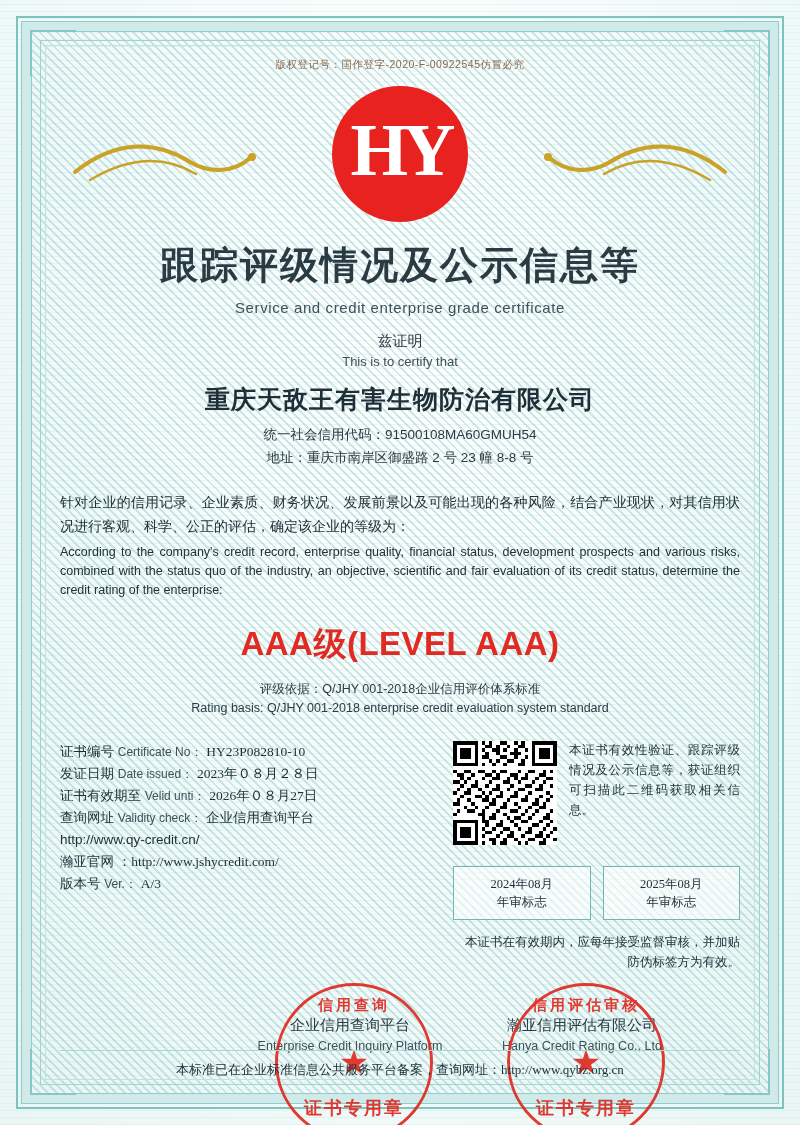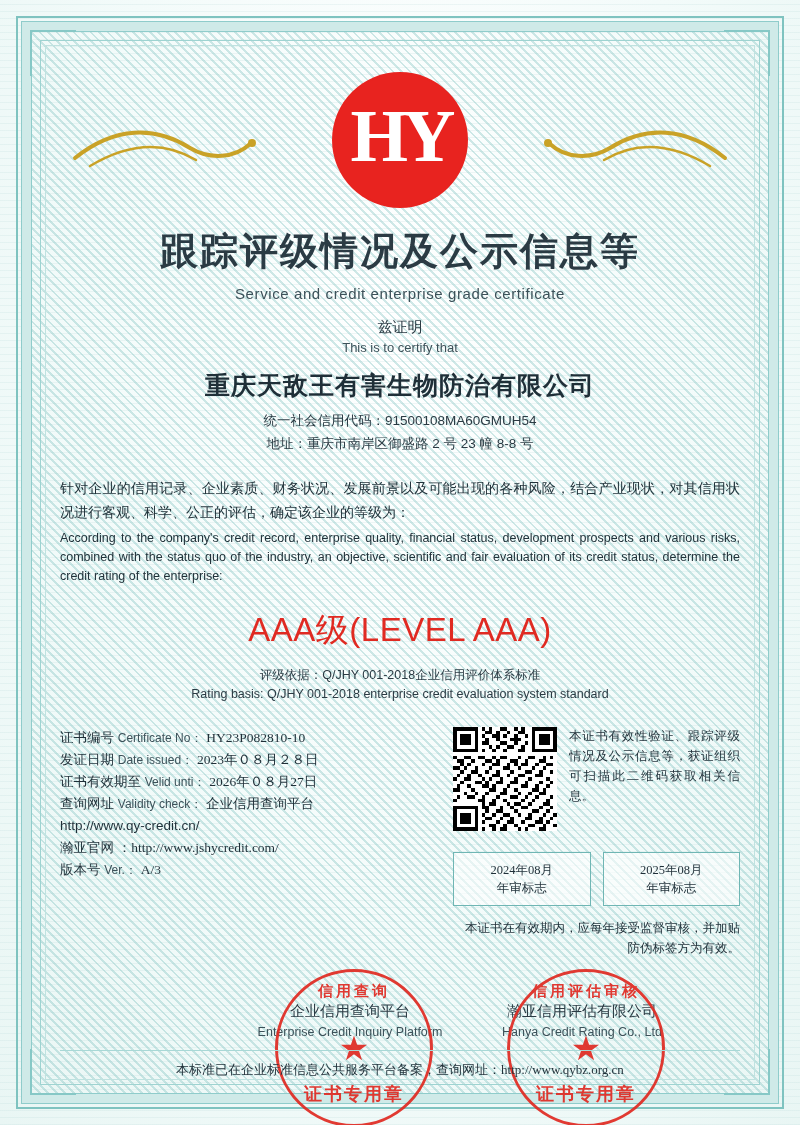--- a/index.html
+++ b/index.html
@@ -82,21 +82,21 @@
     font-size:25px;color:#1f2f38;margin-top:14px;letter-spacing:1px;
   }
   .code{text-align:center;font-size:13.5px;color:#2b3b44;margin-top:10px;}
   .addr{text-align:center;font-size:13.5px;color:#2b3b44;margin-top:5px;}
 
   .para{margin-top:24px;color:#21323a;}
   .para-cn{font-size:14px;line-height:24px;text-align:justify;font-family:"Liberation Serif",serif;}
   .para-en{font-size:12.5px;line-height:19px;text-align:justify;margin-top:4px;}
 
   .level{
-    text-align:center;font-weight:normal;font-size:33px;color:#e02a22;
+    text-align:center;font-weight:bold;font-size:33px;color:#e02a22;
     margin-top:22px;letter-spacing:0.5px;
   }
   .basis-cn{text-align:center;font-size:12.5px;color:#2b3b44;margin-top:14px;}
   .basis-en{text-align:center;font-size:12.5px;color:#2b3b44;margin-top:3px;}
 
   .lower{display:flex;margin-top:26px;}
   .lower-left{width:385px;}
   .lower-right{flex:1;padding-left:8px;}
 
   .fld{font-size:13.5px;color:#1f2f38;line-height:22px;white-space:nowrap;}
@@ -154,20 +154,21 @@
   <div class="frame-band"></div>
   <div class="frame-inner"></div>
   <div class="frame-inner2"></div>
   <div class="corner tl"></div>
   <div class="corner tr"></div>
   <div class="corner bl"></div>
   <div class="corner br"></div>
 
   <div class="content">
 
+    <div class="copyright">版权登记号：国作登字-2020-F-00922545仿冒必究</div>
 
     <div class="emblem-wrap">
       <svg class="flourish left" viewBox="0 0 230 60">
         <path d="M5 42 C 45 10, 85 10, 120 32 C 140 44, 165 42, 180 28" fill="none" stroke="#c9a227" stroke-width="4" stroke-linecap="round"></path>
         <path d="M20 50 C 60 26, 96 26, 126 44" fill="none" stroke="#c9a227" stroke-width="2.5" stroke-linecap="round"></path>
         <circle cx="182" cy="27" r="4" fill="#c9a227"></circle>
       </svg>
       <svg class="flourish right" viewBox="0 0 230 60">
         <path d="M225 42 C 185 10, 145 10, 110 32 C 90 44, 65 42, 50 28" fill="none" stroke="#c9a227" stroke-width="4" stroke-linecap="round"></path>
         <path d="M210 50 C 170 26, 134 26, 104 44" fill="none" stroke="#c9a227" stroke-width="2.5" stroke-linecap="round"></path>

